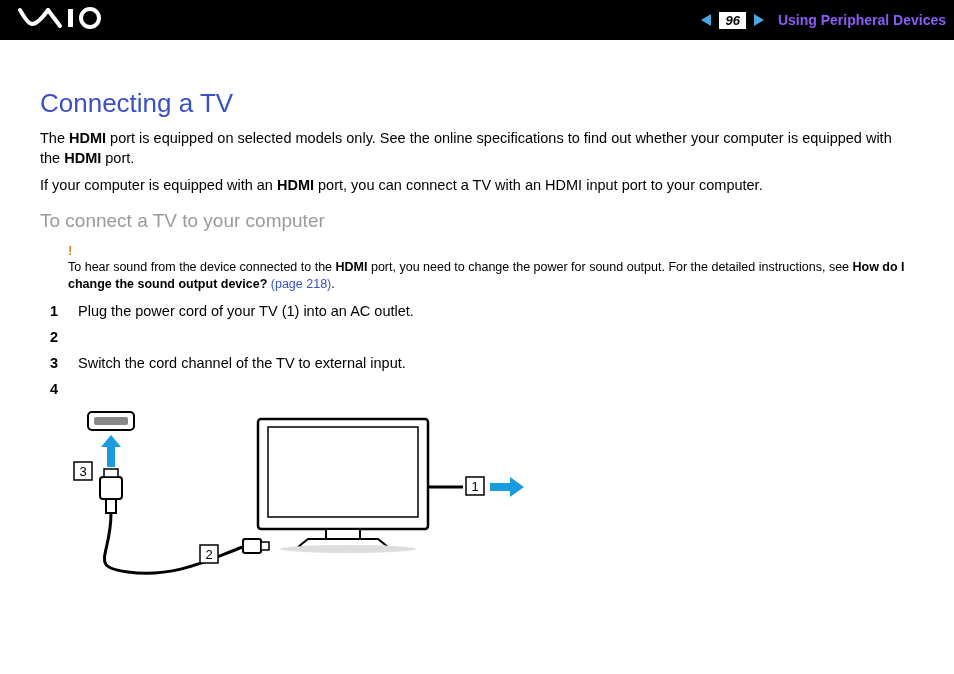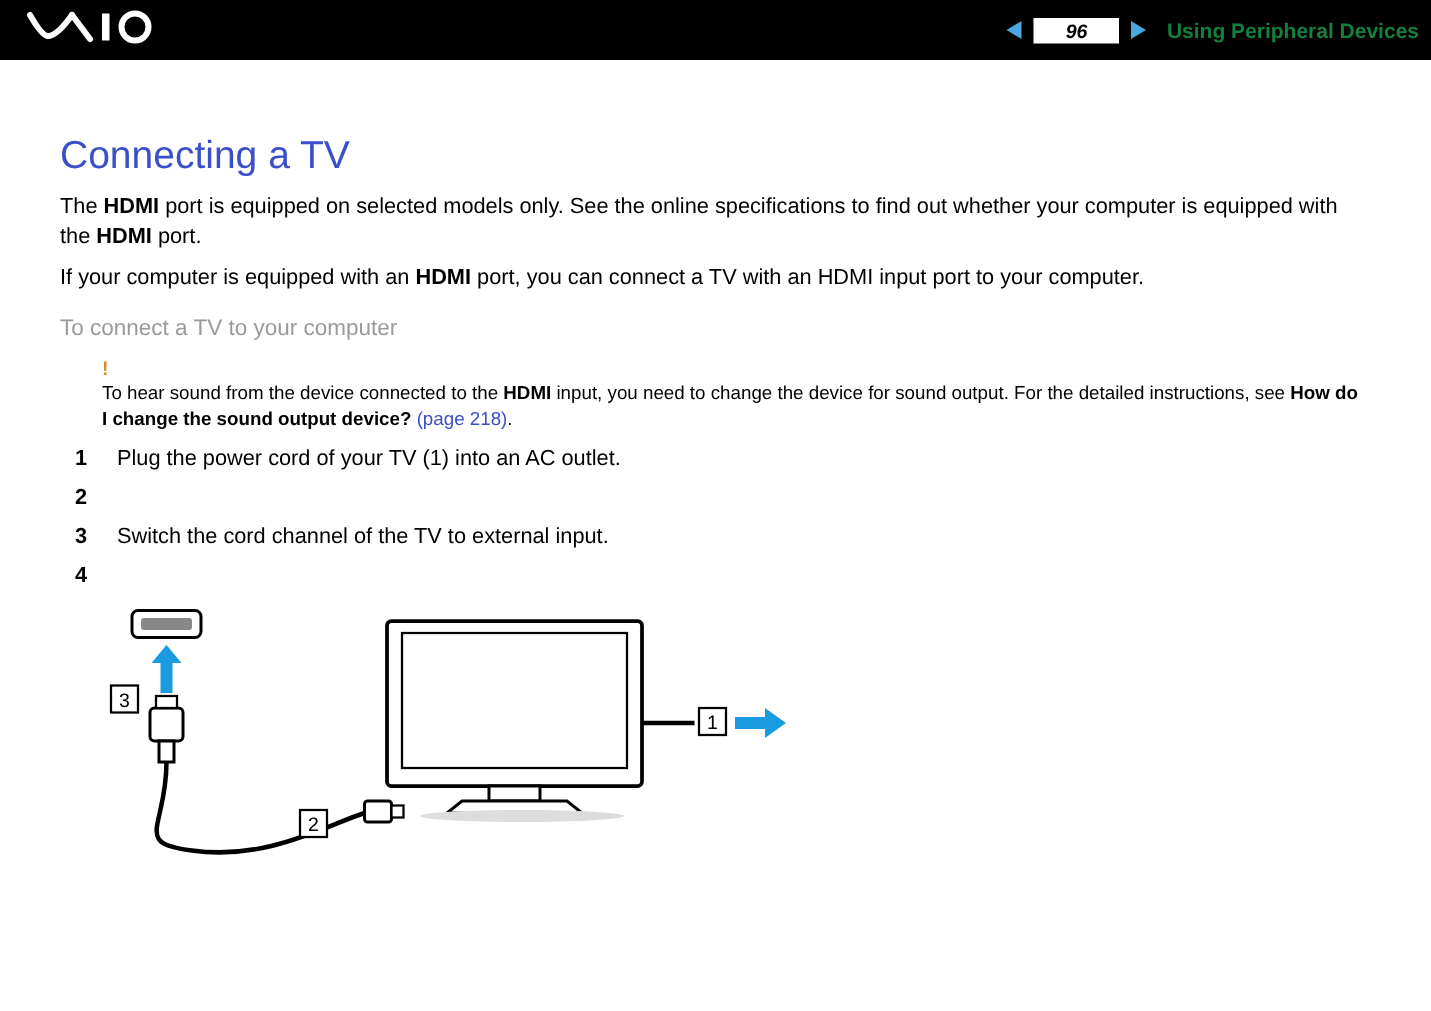--- a/index.html
+++ b/index.html
@@ -37,46 +37,46 @@
     display: flex;
     align-items: center;
     cursor: pointer;
   }
   .page-num {
     background: #fff;
     color: #000;
     font-style: italic;
     font-weight: bold;
     font-size: 13px;
-    padding: 1px 21px;
+    padding: 1px 6px;
     margin: 0 2px;
   }
   .section-label {
-    color: #15803d;
+    color: #8b5cf6;
     font-size: 14px;
     font-weight: bold;
     margin-left: 6px;
   }
   .content {
     padding: 48px 44px 20px 40px;
   }
   h1.title {
     color: #3a4fc9;
     font-size: 26px;
     font-weight: normal;
     margin-bottom: 10px;
   }
   p.body {
     font-size: 14.5px;
     line-height: 1.35;
     margin-bottom: 8px;
   }
   h2.sub {
     color: #9a9a9a;
-    font-size: 15px;
+    font-size: 19px;
     font-weight: normal;
     margin-top: 14px;
     margin-bottom: 10px;
   }
   .note {
     margin-left: 28px;
     margin-bottom: 10px;
     font-size: 12.5px;
     line-height: 1.35;
   }
@@ -151,21 +151,21 @@
   </p>
 
   <p class="body">
     <span>If your computer is equipped with an </span><b>HDMI</b><span> port, you can connect a TV with an HDMI input port to your computer.</span>
   </p>
 
   <h2 class="sub">To connect a TV to your computer</h2>
 
   <div class="note">
     <span class="excl">!</span>
-    <span>To hear sound from the device connected to the </span><b>HDMI</b><span> input, you need to change the device for sound output. For the detailed instructions, see </span><b>How do I change the sound output device? </b><span class="link">(page 218)</span><span>.</span>
+    <span>To hear sound from the device connected to the </span><b>HDMI</b><span> port, you need to change the power for sound output. For the detailed instructions, see </span><b>How do I change the sound output device? </b><span class="link">(page 218)</span><span>.</span>
   </div>
 
   <ol class="steps">
     <li>
       <span class="num">1</span>
       <span>Plug the power cord of your TV (1) into an AC outlet.</span>
     </li>
     <li>
       <span class="num">2</span>
     </li>

